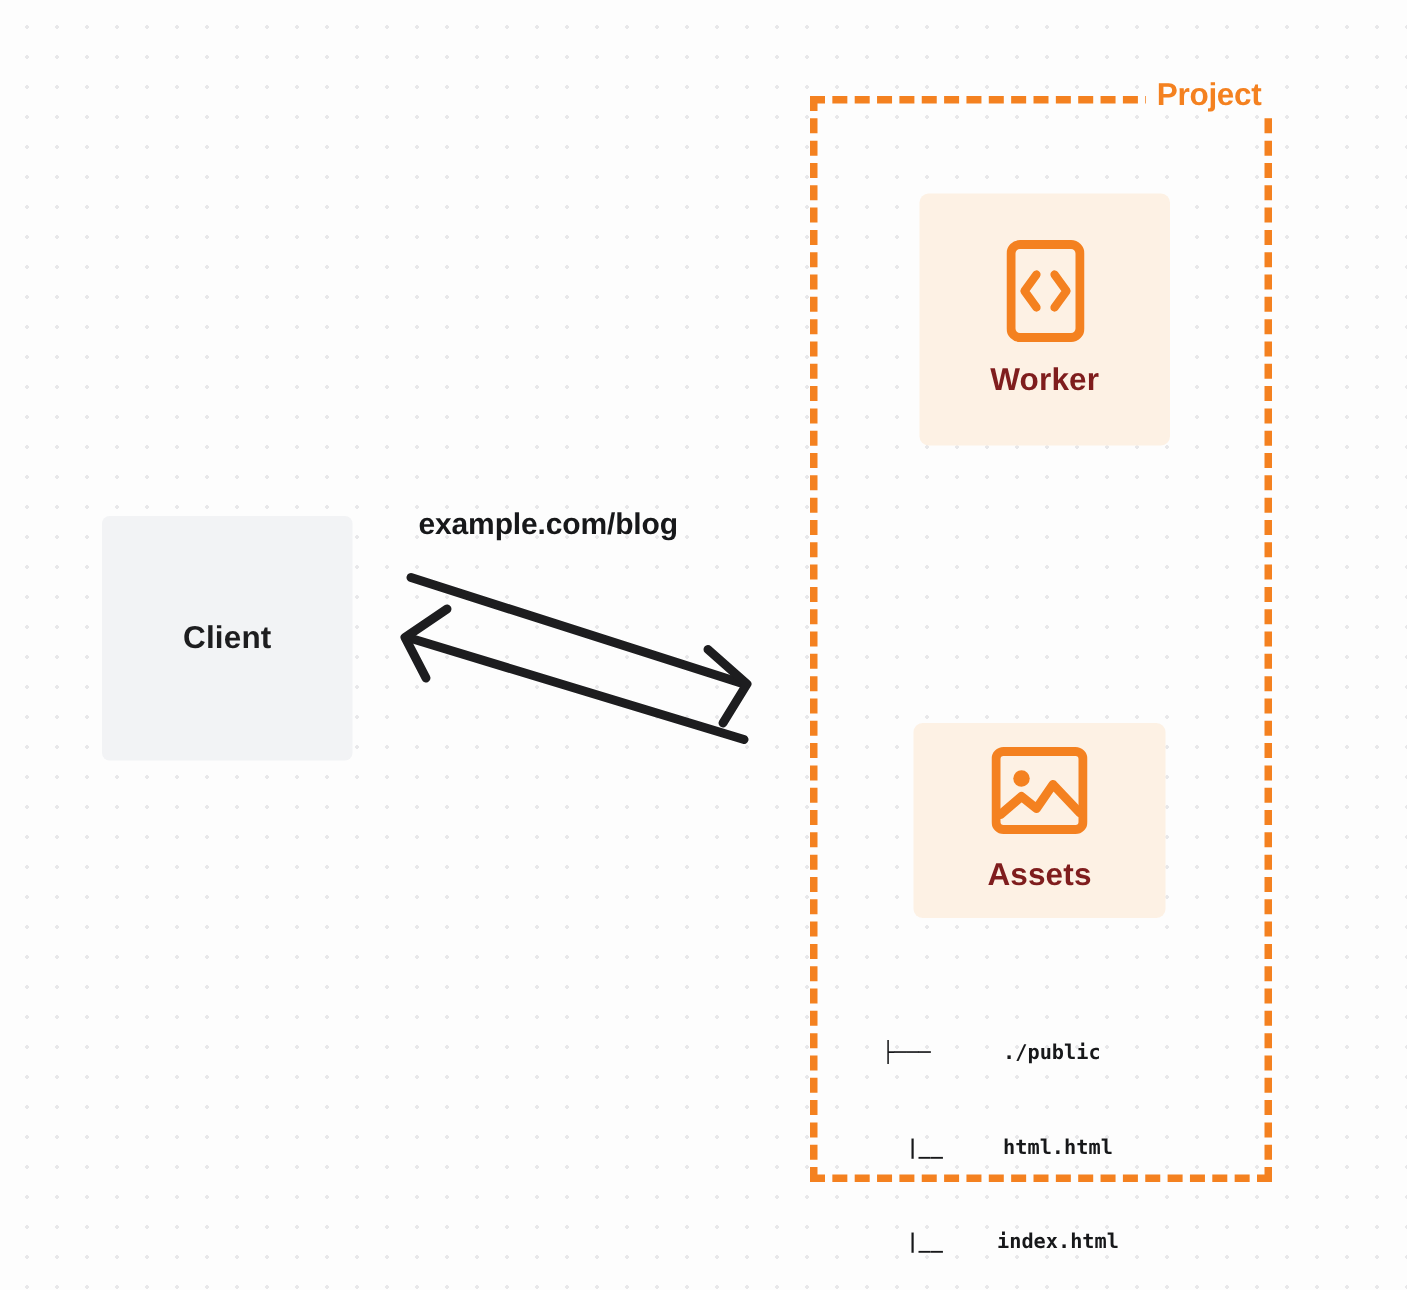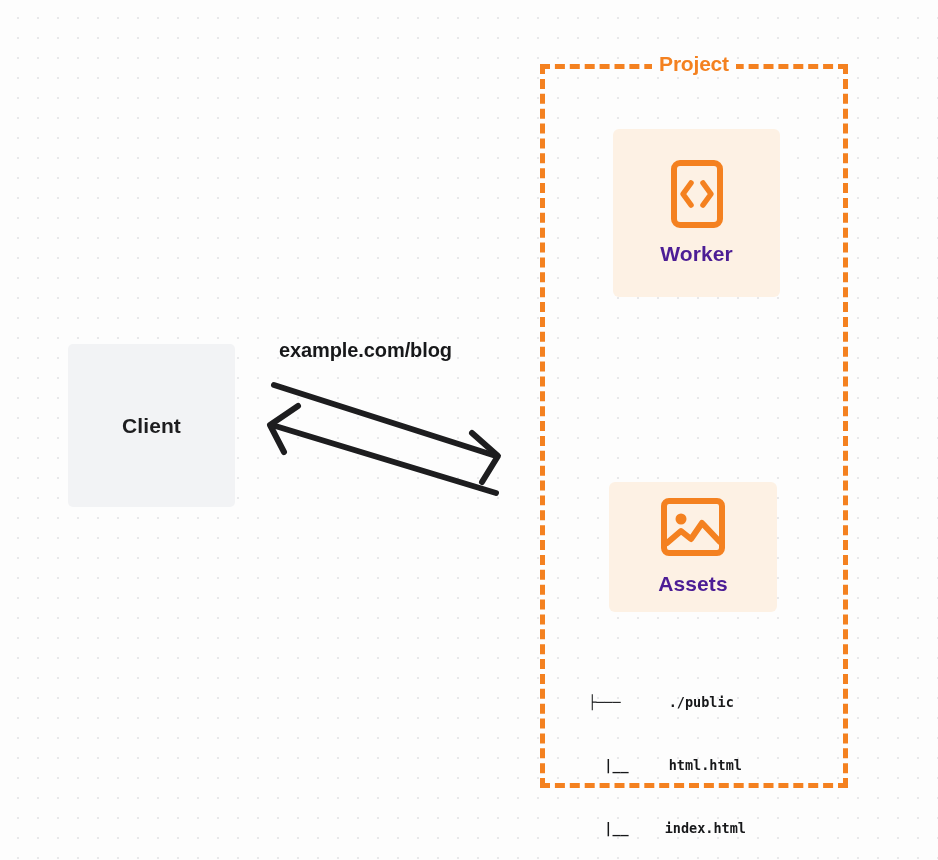--- a/index.html
+++ b/index.html
@@ -72,21 +72,21 @@
     width: 308px;
     height: 724px;
     box-sizing: border-box;
     border: 5px dashed #f48120;
   }
   .project-title {
     position: absolute;
     left: 540px;
     top: 52px;
     width: 308px;
-    text-align: center;
+    text-align: right;
     font-size: 21px;
     font-weight: bold;
     color: #f48120;
     letter-spacing: -0.2px;
   }
   .project-title span {
     background: #fdfdfd;
     padding: 0 7px;
   }
 
@@ -115,21 +115,21 @@
   .card-icon {
     display: block;
     margin-bottom: 14px;
   }
   .card-assets .card-icon {
     margin-bottom: 16px;
   }
   .card-label {
     font-size: 21px;
     font-weight: bold;
-    color: #4c1d95;
+    color: #7f1d1d;
     letter-spacing: 0.1px;
   }
 
   
   .file-tree {
     position: absolute;
     left: 588px;
     top: 650px;
     width: 194px;
     font-family: "DejaVu Sans Mono", "Liberation Mono", monospace;

